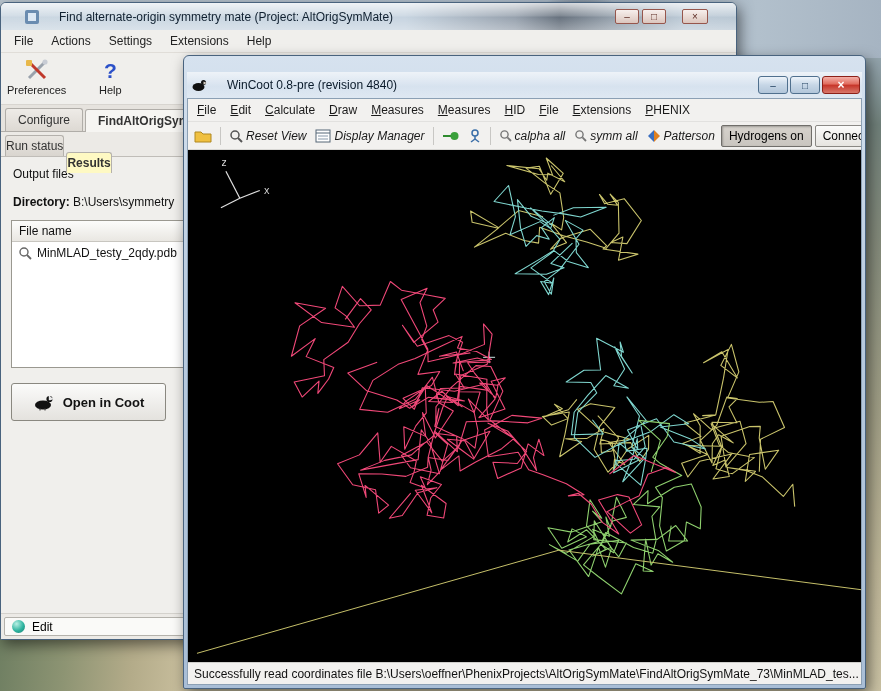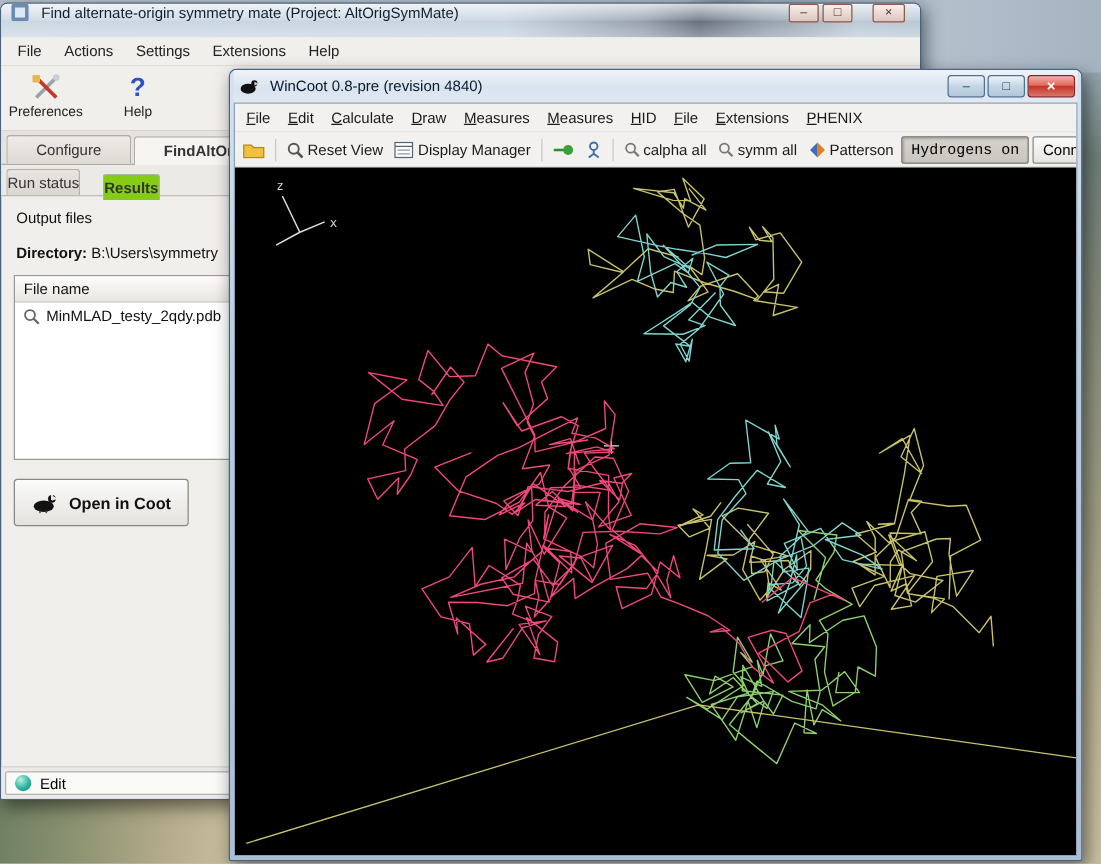--- a/index.html
+++ b/index.html
@@ -14,22 +14,22 @@
       linear-gradient(90deg,#b6c2cc,#aebcca 55%,#9dadbc 72%,#b2c0cc 86%,#a6b4c2); }
   .photo-bottom { position:absolute; left:0; top:634px; width:186px; height:57px;
     background:linear-gradient(95deg,#6f7f62 0%,#8d9473 35%,#b3ab89 70%,#c9bf9e 100%); }
 
   .window { position:absolute; border:1px solid #49637e;
     border-radius:6px 6px 2px 2px; box-shadow:3px 5px 14px rgba(0,0,0,.5); }
 
   
   .phenix-window { left:0; top:2px; width:737px; height:638px; z-index:1;
     background:#f0efec; display:flex; flex-direction:column; }
-  .p-titlebar { height:27px; flex:0 0 27px; display:flex; align-items:flex-start; gap:10px;
-    padding:0 8px; border-radius:5px 5px 0 0; font-size:12px; color:#102030;
+  .p-titlebar { height:27px; flex:0 0 27px; display:flex; align-items:center; gap:20px;
+    padding:0 24px; border-radius:5px 5px 0 0; font-size:12px; color:#102030;
     background:
       linear-gradient(180deg,rgba(255,255,255,.75),rgba(255,255,255,.25) 48%,rgba(255,255,255,.12) 52%,rgba(255,255,255,.38)),
       linear-gradient(90deg,#c4d2de 0%,#bfcedc 55%,#8894a2 70%,#525e6c 76%,#84919e 83%,#b4c4d2 93%,#b0c0ce 100%); }
   .p-title { white-space:nowrap; overflow:hidden; }
   .p-controls { margin-left:auto; margin-right:4px; display:flex; align-items:center; gap:3px; }
   .p-btn { width:24px; height:15px; display:flex; align-items:center; justify-content:center;
     font-size:10px; line-height:1; border:1px solid #96564c; border-radius:2px;
     background:linear-gradient(#f7efec,#dcc6be); color:#5c2c24; cursor:default; }
   .p-btn.close { margin-left:13px; width:26px; }
 
@@ -39,85 +39,85 @@
 
   .p-toolbar { height:52px; flex:0 0 52px; display:flex; align-items:flex-start;
     padding:4px 6px 0; gap:20px; background:#f0efec; border-bottom:1px solid #d8d5d0; }
   .ptool { display:flex; flex-direction:column; align-items:center; gap:1px;
     font-size:11px; color:#222; min-width:48px; }
   .ptool .picon { height:26px; display:flex; align-items:center; justify-content:center; }
   .help-glyph { font-size:21px; font-weight:bold; color:#2b50c8; line-height:1; }
 
   .p-tabs { height:27px; flex:0 0 27px; display:flex; align-items:flex-end; gap:2px;
     padding-left:4px; background:#e6e3de; border-bottom:1px solid #b0ada8; }
-  .p-tab { padding:4px 23px; font-size:12px; color:#333; border:1px solid #b0ada8;
+  .p-tab { padding:4px 12px; font-size:12px; color:#333; border:1px solid #b0ada8;
     border-bottom:none; border-radius:3px 3px 0 0;
     background:linear-gradient(#eeebe7,#ddd9d3); }
   .p-tab.active { background:#f6f5f2; font-weight:bold; position:relative; top:1px; }
 
   .p-subtabs { height:25px; flex:0 0 25px; display:flex; align-items:flex-end; gap:2px;
     padding-left:4px; background:#eceae6; border-bottom:1px solid #c0bdb8; }
   .p-subtab { padding:3px 0; font-size:12px; color:#333; border:1px solid #b4b1ac;
     border-bottom:none; border-radius:3px 3px 0 0;
     background:linear-gradient(#e9e6e1,#d9d5cf); }
-  .p-subtab.active { background:#84cc16; font-weight:bold; position:relative; top:4px;margin-left:16px; }
+  .p-subtab.active { background:#fef9c3; font-weight:bold; position:relative; top:17px; }
 
   .p-body { flex:1; padding:8px 10px 0 10px; font-size:12px; color:#111; overflow:hidden; }
   .output-label { margin:2px 0 14px 2px; }
   .dir-row { margin:0 0 11px 2px; white-space:nowrap; }
   .dir-label { font-weight:bold; }
   .file-list { width:430px; height:148px; background:#fff; border:1px solid #9a9890;
     margin-bottom:15px; overflow:hidden; }
   .fl-header { height:21px; display:flex; align-items:center; padding:0 7px; font-size:12px;
     background:linear-gradient(#fcfcfb,#e9e7e2); border-bottom:1px solid #c8c6c0; }
   .file-row { display:flex; align-items:center; gap:5px; padding:4px 6px; font-size:12px;
     white-space:nowrap; }
-  .open-coot { width:140px; height:38px; display:flex; align-items:center; justify-content:center;
+  .open-coot { width:155px; height:38px; display:flex; align-items:center; justify-content:center;
     gap:8px; border:1px solid #8a8880; border-radius:3px; cursor:default;
     background:linear-gradient(#fbfbfa,#e4e2de); font-size:13px; font-weight:bold; color:#111;
     font-family:"Liberation Sans", sans-serif; }
 
   .p-status { height:26px; flex:0 0 26px; background:#eceae6; border-top:1px solid #d4d2cd; padding:3px; }
   .p-status-field { height:100%; background:#fafaf8; border:1px solid #b4b2ac; border-radius:2px;
     display:flex; align-items:center; gap:7px; padding:0 7px; font-size:12px; }
   .orb { width:13px; height:13px; border-radius:50%;
     background:radial-gradient(circle at 35% 30%,#b8f0e4,#2fb4a0 55%,#157a6c); }
 
   
   .wincoot-window { left:183px; top:55px; width:683px; height:634px; z-index:2;
     display:flex; flex-direction:column; padding:0 3px 3px 3px;
     background:linear-gradient(180deg,#d6e2ef,#b9cbdf 40%,#a9bed6); }
-  .w-titlebar { height:26px; flex:0 0 26px; display:flex; align-items:center; gap:9px;
+  .w-titlebar { height:26px; flex:0 0 26px; display:flex; align-items:center; gap:20px;
     padding:0 2px 0 4px; font-size:12px; color:#0a1a2a;
-    background:linear-gradient(180deg,rgba(255,255,255,.6),rgba(255,255,255,.1) 55%,rgba(255,255,255,.3)); }
+    background:linear-gradient(180deg,rgba(255,255,255,.6),rgba(255,255,255,.1) 55%,rgba(255,255,255,.3));margin-top:16px; }
   .w-controls { margin-left:auto; display:flex; gap:2px; }
   .w-btn { width:30px; height:18px; display:flex; align-items:center; justify-content:center;
     font-size:10px; color:#1a3a5a; border:1px solid #50708e; border-radius:3px;
     background:linear-gradient(#eef4fa,#c6d6e6 50%,#b2c6da); cursor:default; }
   .w-btn.close { width:38px; font-size:12px; font-weight:bold; color:#fff; border-color:#8c2018;
     background:linear-gradient(#f4b0a8,#e06a5c 45%,#c63428 50%,#d8776a); }
 
   .w-content { flex:1; display:flex; flex-direction:column; overflow:hidden;
     background:#f2f1ef; border:1px solid #8ca0b4; }
   .w-menubar { height:23px; flex:0 0 23px; display:flex; align-items:center; padding-left:2px;
     font-size:12px; color:#1a1a1a; background:#f2f1ef; border-bottom:1px solid #e2e1df; }
   .w-menubar .mi { display:inline-block; padding:3px 7px; }
   .w-menubar .mi::first-letter { text-decoration:underline; }
 
   .w-toolbar { height:28px; flex:0 0 28px; display:flex; align-items:center; gap:3px;
     padding:0 3px; font-size:12px; color:#1a1a1a; background:#f2f1ef;
     border-bottom:1px solid #d8d7d4; overflow:hidden; white-space:nowrap; }
-  .tool { display:flex; gap:3px; padding:2px 3px; border-radius:2px; }
+  .tool { display:flex; gap:3px; padding:2px 3px; border-radius:2px;font-style:italic; }
   .sep { width:1px; height:18px; background:#c8c7c4; margin:0 2px; flex:0 0 1px; }
   .w-button { border:1px solid #8a8884; border-radius:2px; padding:3px 7px; font-size:12px;
     background:linear-gradient(#fbfbfa,#e6e4e0); cursor:default; flex:0 0 auto;
     font-family:"Liberation Sans", sans-serif; }
   .w-button.pressed { background:linear-gradient(#d6d2cc,#c9c5bf); border-color:#706e6a;
     box-shadow:inset 1px 1px 2px rgba(0,0,0,.25); }
-  .push-right { margin-left:auto;font-family:Liberation Mono, monospace; }
+  .push-right { margin-left:auto; }
 
   .viewport { flex:1; position:relative; background:#000; overflow:hidden; }
   .viewport > svg { position:absolute; inset:0; width:100%; height:100%; }
   .axis-label { fill:#d8d8d8; font-size:10px; font-family:"DejaVu Sans Mono", monospace; }
 
   .w-status { height:22px; flex:0 0 22px; display:flex; align-items:center; padding:0 6px;
     font-size:12px; color:#111; background:#f2f1ef; border-top:1px solid #cfcecb;
     white-space:nowrap; overflow:hidden; }
 </style>
 </head>
@@ -337,15 +337,18 @@
             <polyline points="385.6,96.5 364.0,117.7 377.2,122.1 359.4,128.8 328.1,128.4 353.6,112.7 366.8,104.1 381.2,115.6 401.5,122.0 389.5,106.4 389.1,92.0 396.2,83.1 378.5,73.0 392.1,97.7 372.3,124.6 357.2,136.5 364.4,149.6 366.9,132.7 361.7,150.0 353.7,136.3 365.4,138.1 343.9,122.3 365.3,106.2 373.1,92.6 359.9,77.0 343.6,60.1 364.9,77.9 344.2,68.8 330.4,51.4 333.5,80.5 339.0,100.0 349.7,88.8 362.3,92.5 354.5,80.5 367.4,70.1 363.7,81.5 353.1,74.3 322.9,88.0 328.4,69.0 321.5,36.8 307.0,53.4 339.9,60.5 355.0,63.2 378.2,66.5 393.8,69.5 419.4,59.4 386.5,59.9 366.4,67.8" fill="none" stroke="#7fd6cf" stroke-width="1.1" stroke-linejoin="round"></polyline>
             <polyline points="454.4,286.4 458.6,307.9 447.4,320.8 428.8,322.3 426.9,334.7 452.2,321.6 432.5,303.7 429.9,325.7 454.1,347.6 458.8,321.7 460.4,309.4 439.7,312.3 437.3,300.2 459.6,280.5 440.2,256.1 452.8,275.9 445.0,308.3 458.0,319.6 436.0,344.1 445.2,320.7 450.6,299.3 451.1,310.9 440.8,290.3 469.9,278.7 487.4,302.9 519.2,310.2 503.4,299.4 473.7,287.3 502.2,284.0 487.3,274.5 463.8,292.3 435.3,303.4 408.3,318.8 387.4,298.0 390.9,272.2 410.0,252.0 404.0,241.1 379.3,240.6 397.1,228.4 413.8,228.1 409.8,195.2 436.7,209.7 433.4,199.1 434.9,214.3 445.5,231.2 428.0,204.2 437.9,227.1 427.1,244.5 441.7,247.1 419.0,233.9 400.9,254.5 387.3,272.0 384.5,295.4 416.5,294.4 405.6,279.8" fill="none" stroke="#7fd6cf" stroke-width="1.1" stroke-linejoin="round"></polyline>
             <polyline points="464.6,333.9 473.8,301.2 452.0,280.4 482.9,283.8 480.6,297.1 466.1,318.6 473.8,325.2 495.2,337.5 468.9,349.8 475.8,360.5 473.0,389.8 479.8,415.9 497.7,405.3 499.9,385.8 513.8,392.9 514.7,370.3 504.8,346.3 487.7,349.7 460.9,366.9 461.4,353.2 446.9,367.6 473.2,370.1 465.3,379.8 469.4,405.2 466.2,418.1 446.9,412.3 418.9,396.7 414.2,408.7 426.9,417.7 431.9,404.8 403.1,408.9 390.9,426.4 362.5,409.3 378.9,418.3 408.9,399.7 399.7,389.8 403.2,362.7 415.0,382.0 405.7,374.6 415.2,385.5 384.7,396.3 361.0,391.8 374.9,413.1 399.7,401.2 385.2,392.9 380.8,406.6 399.8,393.9 419.1,414.1 406.0,421.2 424.2,412.1 432.0,422.1 439.6,407.5 407.0,404.1 407.5,384.5 424.7,412.9 418.7,432.6 411.7,412.2 401.8,442.4 382.1,414.8 411.8,406.0 405.8,393.4 422.6,400.7 419.1,380.6 423.6,392.0 429.7,360.2 439.7,381.0 426.0,384.7 415.3,407.6 396.7,430.2 411.5,442.3 434.7,460.4 449.1,429.1 466.5,437.1 456.5,436.6 459.0,403.5 464.5,430.5 471.3,418.7 486.1,427.5 471.6,415.3 444.3,404.6 470.7,403.8 489.2,389.4 501.1,405.6 482.1,405.6 484.6,389.5" fill="none" stroke="#8ed06e" stroke-width="1.1" stroke-linejoin="round"></polyline>
             <polyline points="189.7,220.2 160.3,231.4 179.3,249.8 209.4,259.3 222.4,267.9 232.5,259.1 212.0,268.3 218.4,260.7 238.0,246.8 239.0,272.7 228.5,286.1 217.4,310.4 216.4,287.1 238.4,297.0 235.2,272.2 248.1,298.7 266.1,270.7 251.7,262.1 245.1,235.6 228.1,258.5 200.3,271.9 172.2,269.0 185.4,238.9 210.7,222.3 227.8,216.3 255.3,202.7 275.0,193.3 270.3,205.3 289.5,209.0 304.3,217.2 265.9,221.0 290.2,215.8 303.5,219.8 280.5,220.6 287.2,231.1 301.4,249.3 272.5,245.1 271.1,265.3 254.6,250.2 241.4,260.8 265.5,261.8 239.2,244.2 225.5,266.2 241.2,256.4 270.0,259.9 273.7,233.8 300.1,222.2 305.0,190.9 296.4,180.4 297.4,201.6 270.3,213.1 267.3,233.1 269.0,218.9 275.4,199.3 261.8,192.5 230.0,203.5 215.1,181.7 226.5,199.5 250.8,178.5 245.9,165.7 258.0,153.9 244.0,151.2 214.1,145.4 203.0,136.4 192.8,160.9 172.1,161.5 154.8,141.4 147.5,163.8 159.0,172.5 167.0,183.9 134.0,179.0 107.3,158.4 138.0,164.1 112.0,182.4 103.7,213.9 127.6,195.6 118.5,214.3 146.2,225.5 141.0,237.5 130.2,252.4 131.4,239.7 114.5,256.2 106.5,240.5 136.9,234.1 136.2,217.4 160.6,199.4 171.9,180.2 183.8,165.8 173.0,154.1 157.7,175.7" fill="none" stroke="#f04878" stroke-width="1.1" stroke-linejoin="round"></polyline>
             <polyline points="223.4,355.9 202.0,381.9 214.9,379.0 230.6,355.5 249.6,350.2 227.9,352.9 244.6,376.3 234.1,347.7 258.9,366.6 256.4,381.7 239.8,378.9 243.4,360.9 254.2,346.9 233.0,338.8 238.0,350.6 222.7,344.9 226.9,333.3 229.0,322.5 203.9,307.4 192.7,323.9 190.3,293.4 171.9,316.2 150.0,325.4 165.2,347.1 188.1,352.4 191.3,376.6 201.2,368.3 177.6,347.9 178.7,360.3 171.3,335.8 194.5,336.0 218.5,338.5 240.3,329.1 240.9,318.5 243.8,332.0 240.1,347.1 252.9,333.4 260.4,305.2 248.2,293.8 269.4,296.6 270.2,313.0 247.3,291.6 240.9,318.9 260.6,322.1 274.8,301.5 302.9,291.8 287.0,319.6 277.5,301.6 260.1,300.0 286.6,320.6 270.1,308.0 253.5,331.7 271.7,317.3 272.9,332.9 288.6,323.6 314.6,309.8 326.1,299.8 339.6,312.5 330.3,325.1 305.8,323.8 310.6,340.7 334.2,329.7 341.1,304.8 357.0,316.9 351.9,299.9 346.5,319.0 349.6,332.3 334.5,307.9 321.0,291.8 300.8,283.3 325.8,298.4 302.7,280.0 315.8,250.1 303.7,224.6 288.8,223.6 264.3,245.9 248.7,266.3 248.5,285.5 251.6,268.2 247.5,286.6 277.4,300.4 287.8,309.2 290.8,290.9 287.2,273.0 281.2,258.3 301.3,279.9 299.6,267.4 299.8,237.8 268.1,232.4 277.2,246.8 253.2,247.3 248.7,257.2 277.3,260.3 259.1,255.5 275.3,266.6" fill="none" stroke="#f04878" stroke-width="1.1" stroke-linejoin="round"></polyline>
             <polyline points="311.1,242.8 308.7,256.7 292.6,241.8 310.5,243.9 318.2,236.3 304.0,239.8 317.9,268.7 291.8,277.6 308.1,258.1 298.8,242.5 267.3,250.2 235.1,246.5 227.0,268.9 215.7,257.5 244.2,244.3 252.5,229.8 230.6,232.7 240.3,207.9 234.4,196.6 239.5,182.7 232.7,158.2 239.8,143.4 213.8,155.1 240.5,206.5 240.8,219.6 272.5,212.1 283.0,210.5 252.3,214.0 269.2,209.4 276.1,229.0 272.4,218.7 271.9,250.8 293.0,250.9 287.0,272.1 260.3,256.3 255.6,266.8 245.9,296.9 236.4,304.8 224.1,316.2 197.3,321.9 173.1,332.0 230.8,321.1 234.0,290.2 242.9,303.6 252.2,335.7 223.2,329.6 214.0,316.9 239.5,302.6 255.1,322.9 271.9,307.0 279.2,281.8 307.4,280.9 340.9,283.0 354.8,278.1 324.9,275.2 297.5,290.4 301.3,318.1 331.1,313.4 341.7,331.7 356.1,336.9 379.5,346.2 397.2,357.6 381.5,358.7 391.4,356.0 404.5,367.4 415.2,385.9 432.1,398.2 411.8,362.9 430.8,357.4 442.2,359.9 455.0,388.8 443.7,397.3 420.2,375.1 440.5,364.4 452.6,358.5 461.3,336.3 480.3,329.3 489.0,334.4 447.4,316.8 422.7,336.0" fill="none" stroke="#f04878" stroke-width="1.1" stroke-linejoin="round"></polyline>
             <polyline points="9,522 372,415 675,456" fill="none" stroke="#c9c36b" stroke-width="1"></polyline>
           </svg>
       </div>
 
+      <footer class="w-status">
+        <span>Successfully read coordinates file B:\Users\oeffner\PhenixProjects\AltOrigSymMate\FindAltOrigSymMate_73\MinMLAD_tes...</span>
+      </footer>
     </div>
   </section>
 </div>
 
 </body></html>

